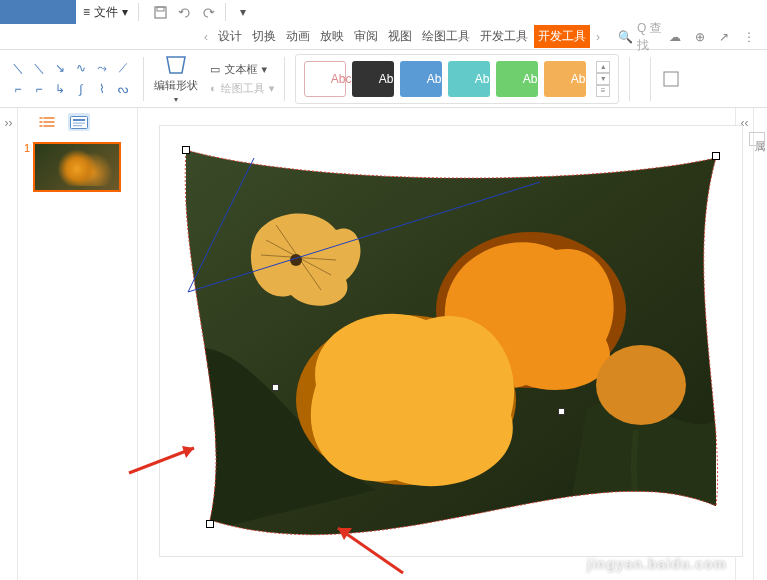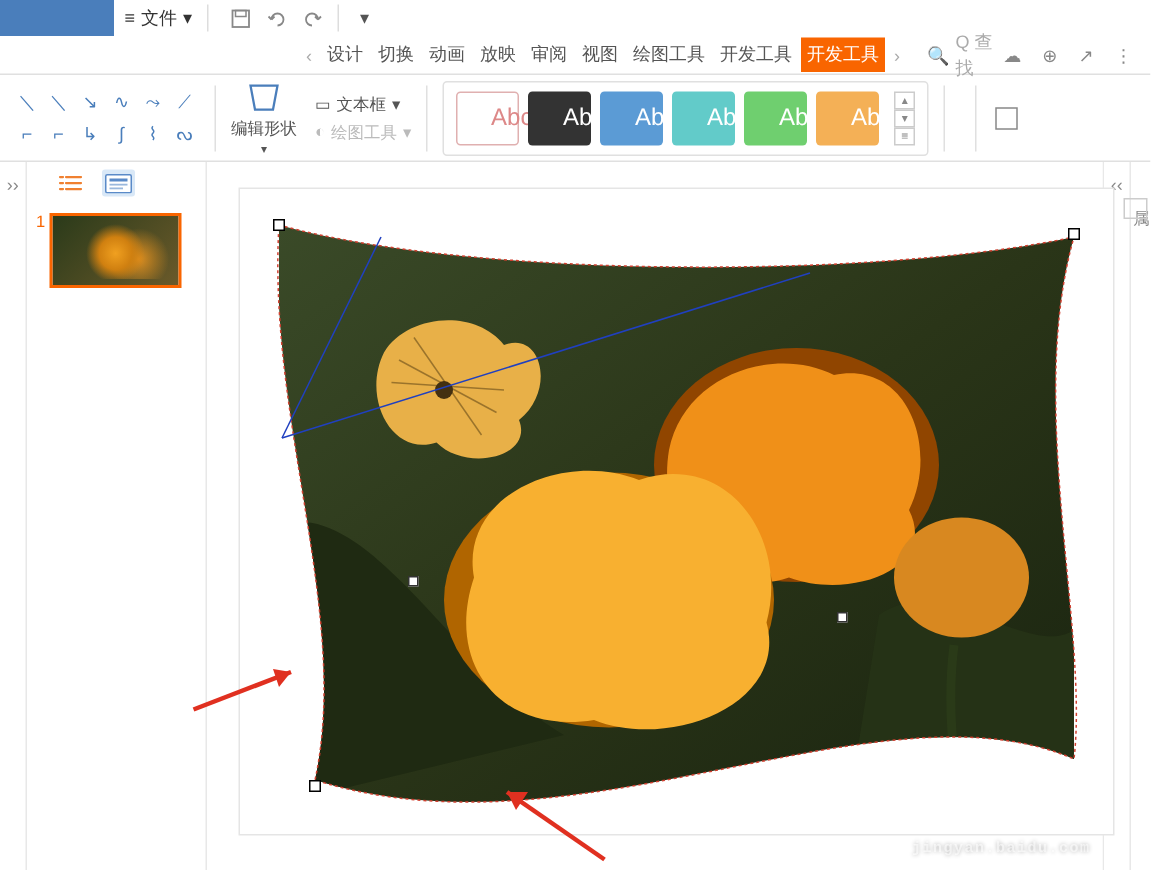--- a/index.html
+++ b/index.html
@@ -21,21 +21,21 @@
 .right-icons { margin-left: auto; display: flex; gap: 14px; padding-right: 12px; color: #888; align-items: center; }
 
 .ribbon { height: 58px; border-bottom: 1px solid #e0e0e0; display: flex; align-items: center; padding: 0 8px; }
 .shape-grid { display: grid; grid-template-columns: repeat(6, 20px); grid-template-rows: repeat(2, 20px); gap: 1px; }
 .shape-grid div { width: 20px; height: 20px; display: flex; align-items: center; justify-content: center; color: #4a7ebb; cursor: pointer; }
 .rib-sep { width: 1px; height: 44px; background: #e0e0e0; margin: 0 10px; }
 .edit-shape { display: flex; flex-direction: column; align-items: center; gap: 2px; font-size: 11px; color: #555; cursor: pointer; }
 .rib-small { display: flex; flex-direction: column; gap: 4px; font-size: 11px; color: #555; }
 .rib-small-item { display: flex; align-items: center; gap: 4px; cursor: pointer; }
 .style-gallery { display: flex; gap: 6px; border: 1px solid #e0e0e0; border-radius: 3px; padding: 6px 8px; align-items: center; }
-.style-item { width: 42px; height: 36px; border-radius: 3px; display: flex; align-items: center; justify-content: center; font-size: 16px; cursor: pointer; padding-left: 32px; }
+.style-item { width: 42px; height: 36px; border-radius: 3px; display: flex; align-items: center; justify-content: center; font-size: 12px; cursor: pointer; padding-left: 32px; }
 .s1 { background: #fff; color: #d88; border: 1px solid #e0b0b0; }
 .s2 { background: #333; color: #fff; }
 .s3 { background: #5b9bd5; color: #fff; }
 .s4 { background: #62cbc9; color: #fff; }
 .s5 { background: #6fcf6f; color: #fff; }
 .s6 { background: #f4b056; color: #fff; }
 .gallery-exp { display: flex; flex-direction: column; margin-left: 4px; }
 .gallery-exp div { width: 14px; height: 12px; border: 1px solid #ccc; display:flex; align-items:center; justify-content:center; font-size:8px; color:#888; cursor: pointer; }
 .fill-outline { display: flex; gap: 18px; }
 .fo-item { display: flex; flex-direction: column; align-items: center; font-size: 11px; color: #555; gap: 2px; cursor: pointer; }
@@ -67,21 +67,21 @@
 
 .arrow { position: absolute; pointer-events: none; }
 .arrow svg polygon { fill: #e03020; }
 .arrow svg line { stroke: #e03020; stroke-width: 3; }
 
 .right-gutter { width: 18px; border-left: 1px solid #e8e8e8; display: flex; align-items: flex-start; justify-content: center; padding-top: 8px; cursor: pointer; color: #888; }
 .prop-strip { width: 14px; writing-mode: vertical-rl; font-size: 11px; color: #888; padding-top: 24px; border-left: 1px solid #e8e8e8; cursor: pointer; }
 .right-widget { position: absolute; right: 2px; top: 132px; width: 16px; height: 14px; border: 1px solid #ccc; cursor: pointer; }
 
 .watermark { position: absolute; right: 8px; bottom: 8px; font-size: 20px; color: rgba(255,255,255,0.6); font-weight: bold; text-shadow: 0 0 3px rgba(0,0,0,0.3); pointer-events: none; }
-.watermark small { display: block; font-size: 10px; letter-spacing: 1px; font-family: Liberation Mono, monospace; }
+.watermark small { display: block; font-size: 14px; letter-spacing: 1px; }
 </style>
 </head>
 <body>
 
 <div class="titlebar">
   <div class="blue-block"></div>
   <div class="file-menu">
     <span>≡</span>
     <span>文件</span>
     <span>▾</span>

